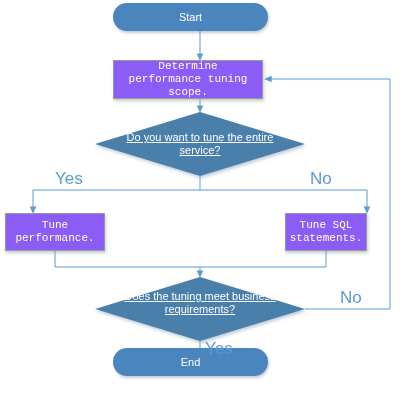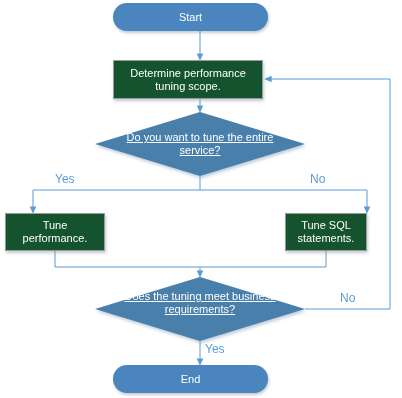--- a/index.html
+++ b/index.html
@@ -14,35 +14,36 @@
   svg.layer{position:absolute;left:0;top:0;width:402px;height:398px;}
 
   .node{position:absolute;box-sizing:border-box;display:flex;align-items:center;justify-content:center;text-align:center;color:#ffffff;font-size:11px;line-height:13px;}
 
   .terminator{
     border-radius:999px;
     background:#4a85bd;
     box-shadow:1px 2px 3px rgba(120,140,160,0.45);
   }
   .process{
-    background:#14532d;
+    background:#8b5cf6;
     border:1px solid #9a9a9a;
     box-shadow:1px 2px 3px rgba(120,140,160,0.45);
+    font-family:Liberation Mono, monospace;
   }
   .diamond-text{
     position:absolute;
     display:flex;align-items:center;justify-content:center;
     text-align:center;color:#ffffff;font-size:11px;line-height:13px;
     pointer-events:none;
     text-decoration:underline;
   }
   .edge-label{
     position:absolute;
     color:#5b9bd5;
-    font-size:12px;
+    font-size:17px;
     line-height:12px;
     white-space:nowrap;
   }
 </style>
 </head>
 <body>
 
 <div id="canvas">
 
   <svg class="layer" viewBox="0 0 402 398">
@@ -102,21 +103,21 @@
   </div>
 
   <div class="node process" style="left:285px;top:213px;width:82px;height:38px;padding:12px 5px;">
     <span>Tune SQL statements.</span>
   </div>
 
   <div class="diamond-text" style="left:116px;top:285px;width:168px;height:36px;">
     <span>Does the tuning meet business requirements?</span>
   </div>
 
-  <div class="node terminator" style="left:113px;top:365px;width:155px;height:28px;text-align:center;">
+  <div class="node terminator" style="left:113px;top:348px;width:155px;height:28px;text-align:center;">
     <span>End</span>
   </div>
 
   <div class="edge-label" style="left:55px;top:173px;">Yes</div>
 
   <div class="edge-label" style="left:310px;top:173px;">No</div>
 
   <div class="edge-label" style="left:205px;top:343px;">Yes</div>
 
   <div class="edge-label" style="left:340px;top:292px;">No</div>

